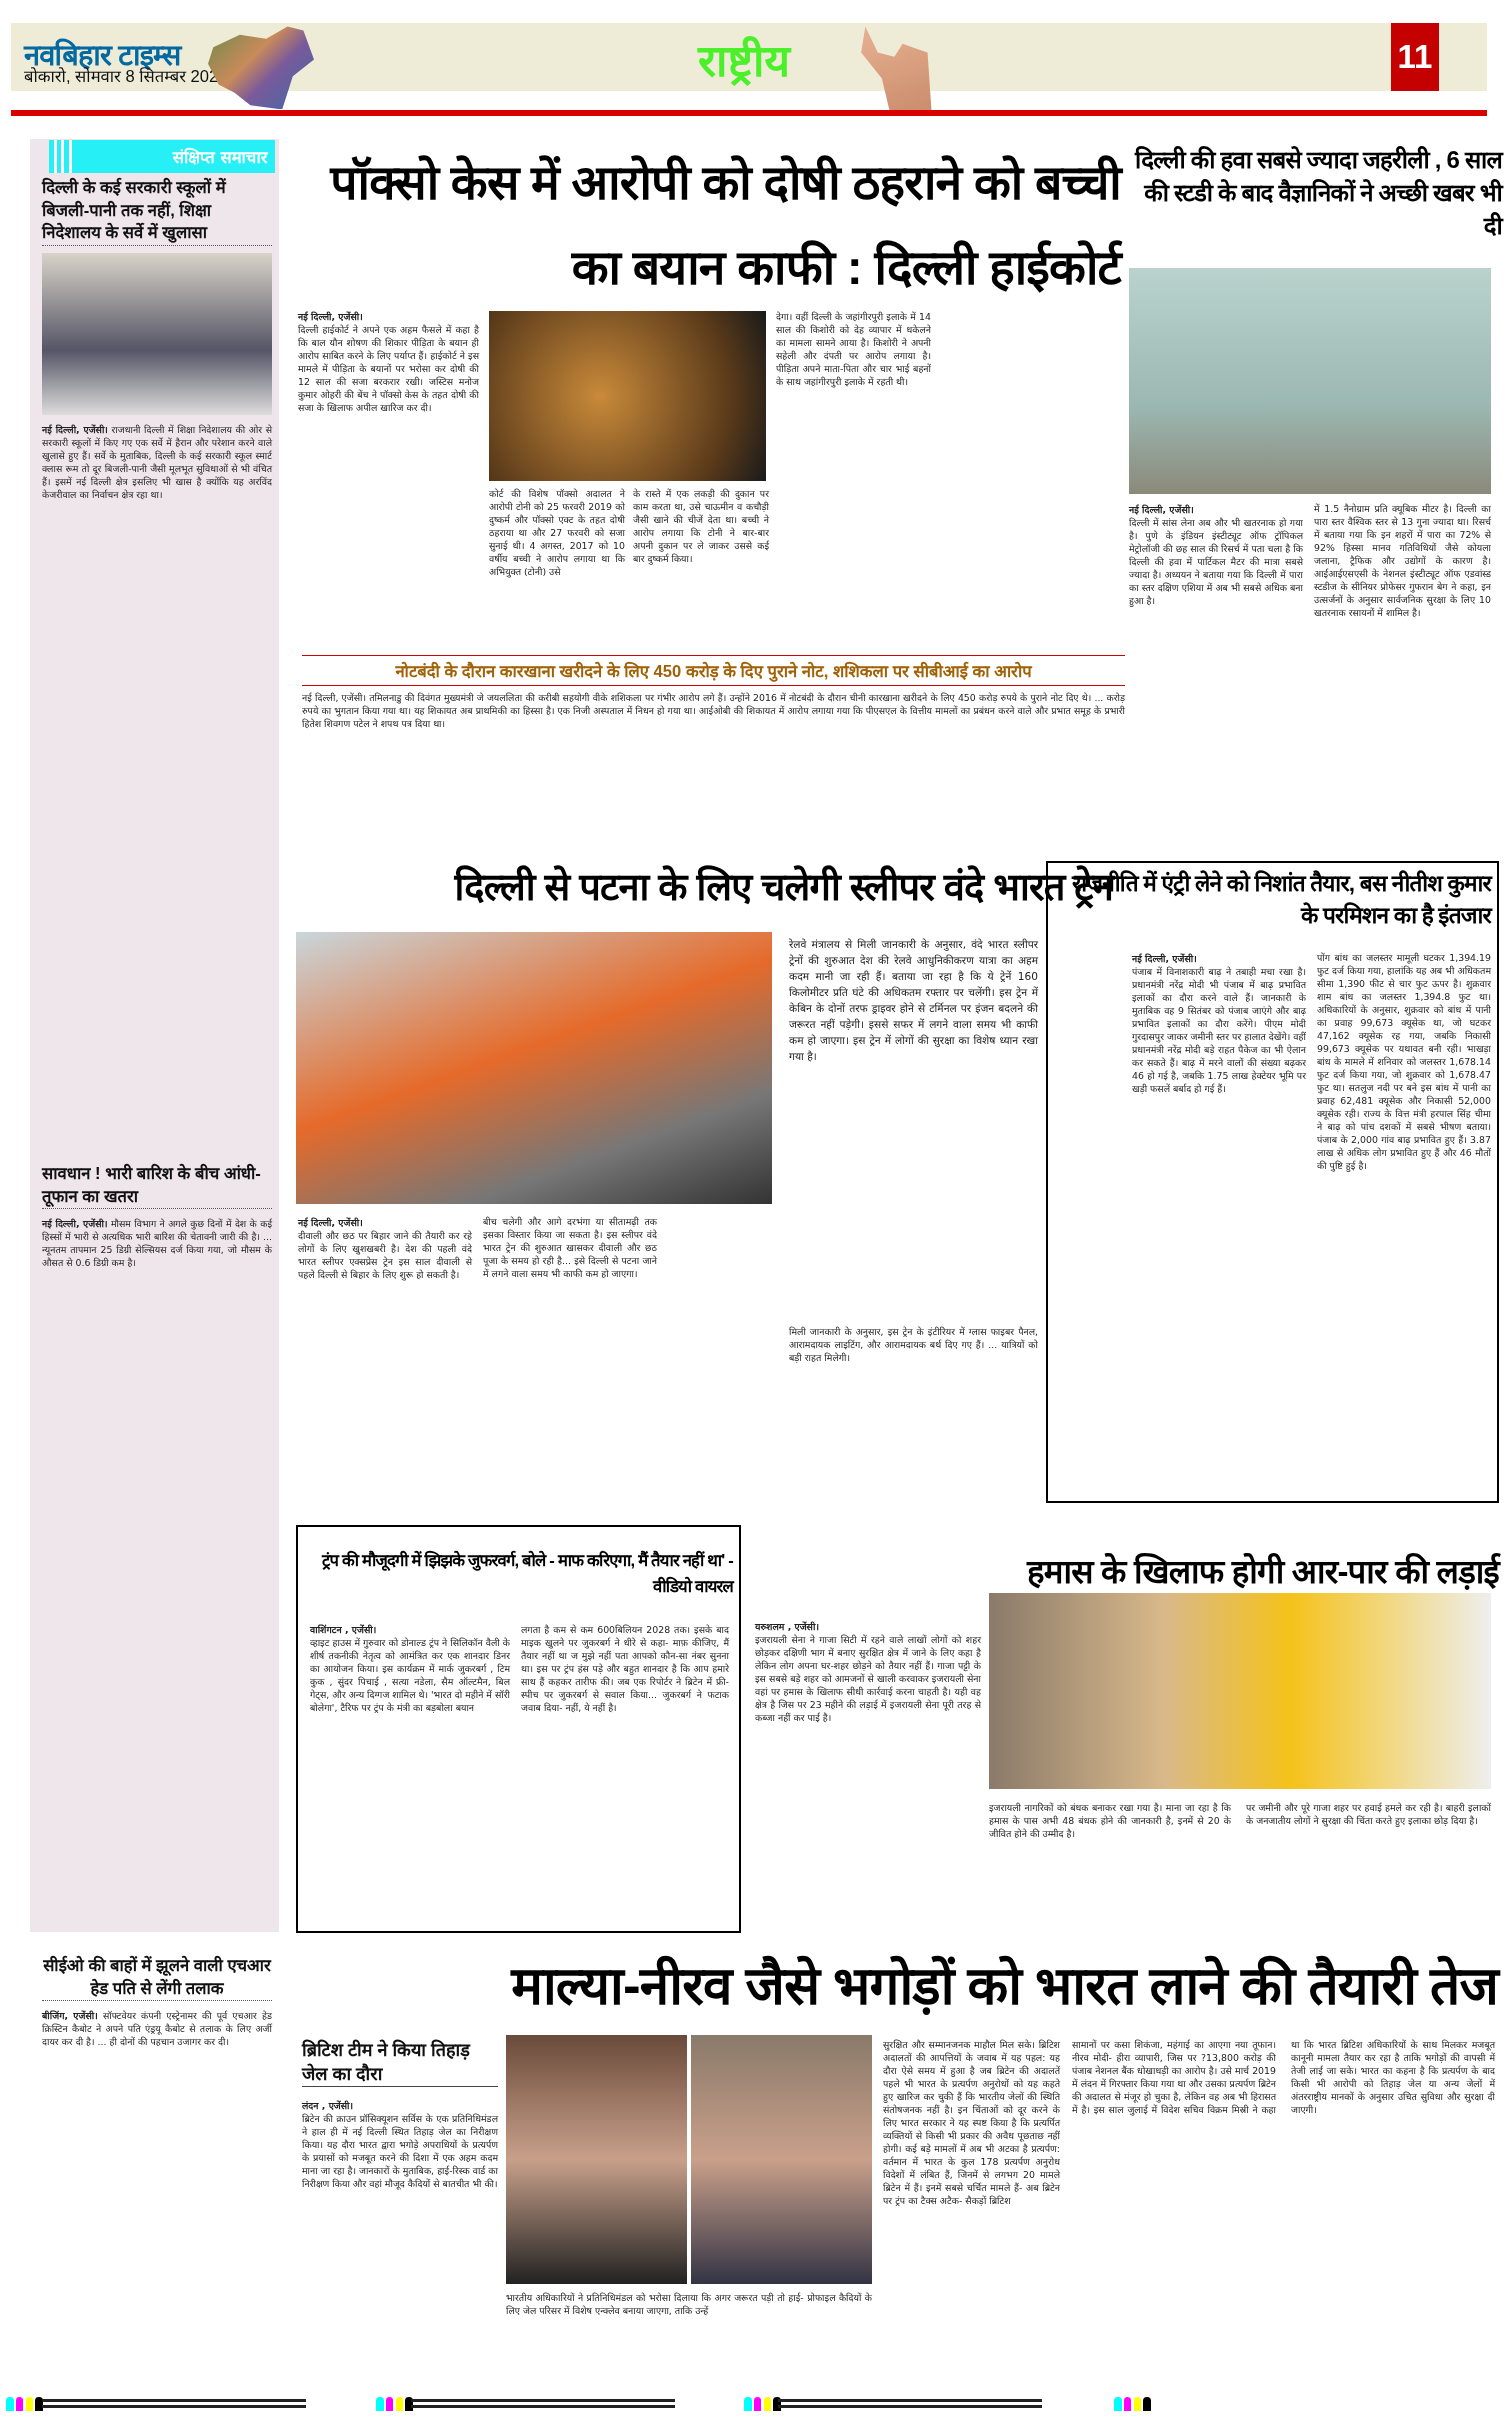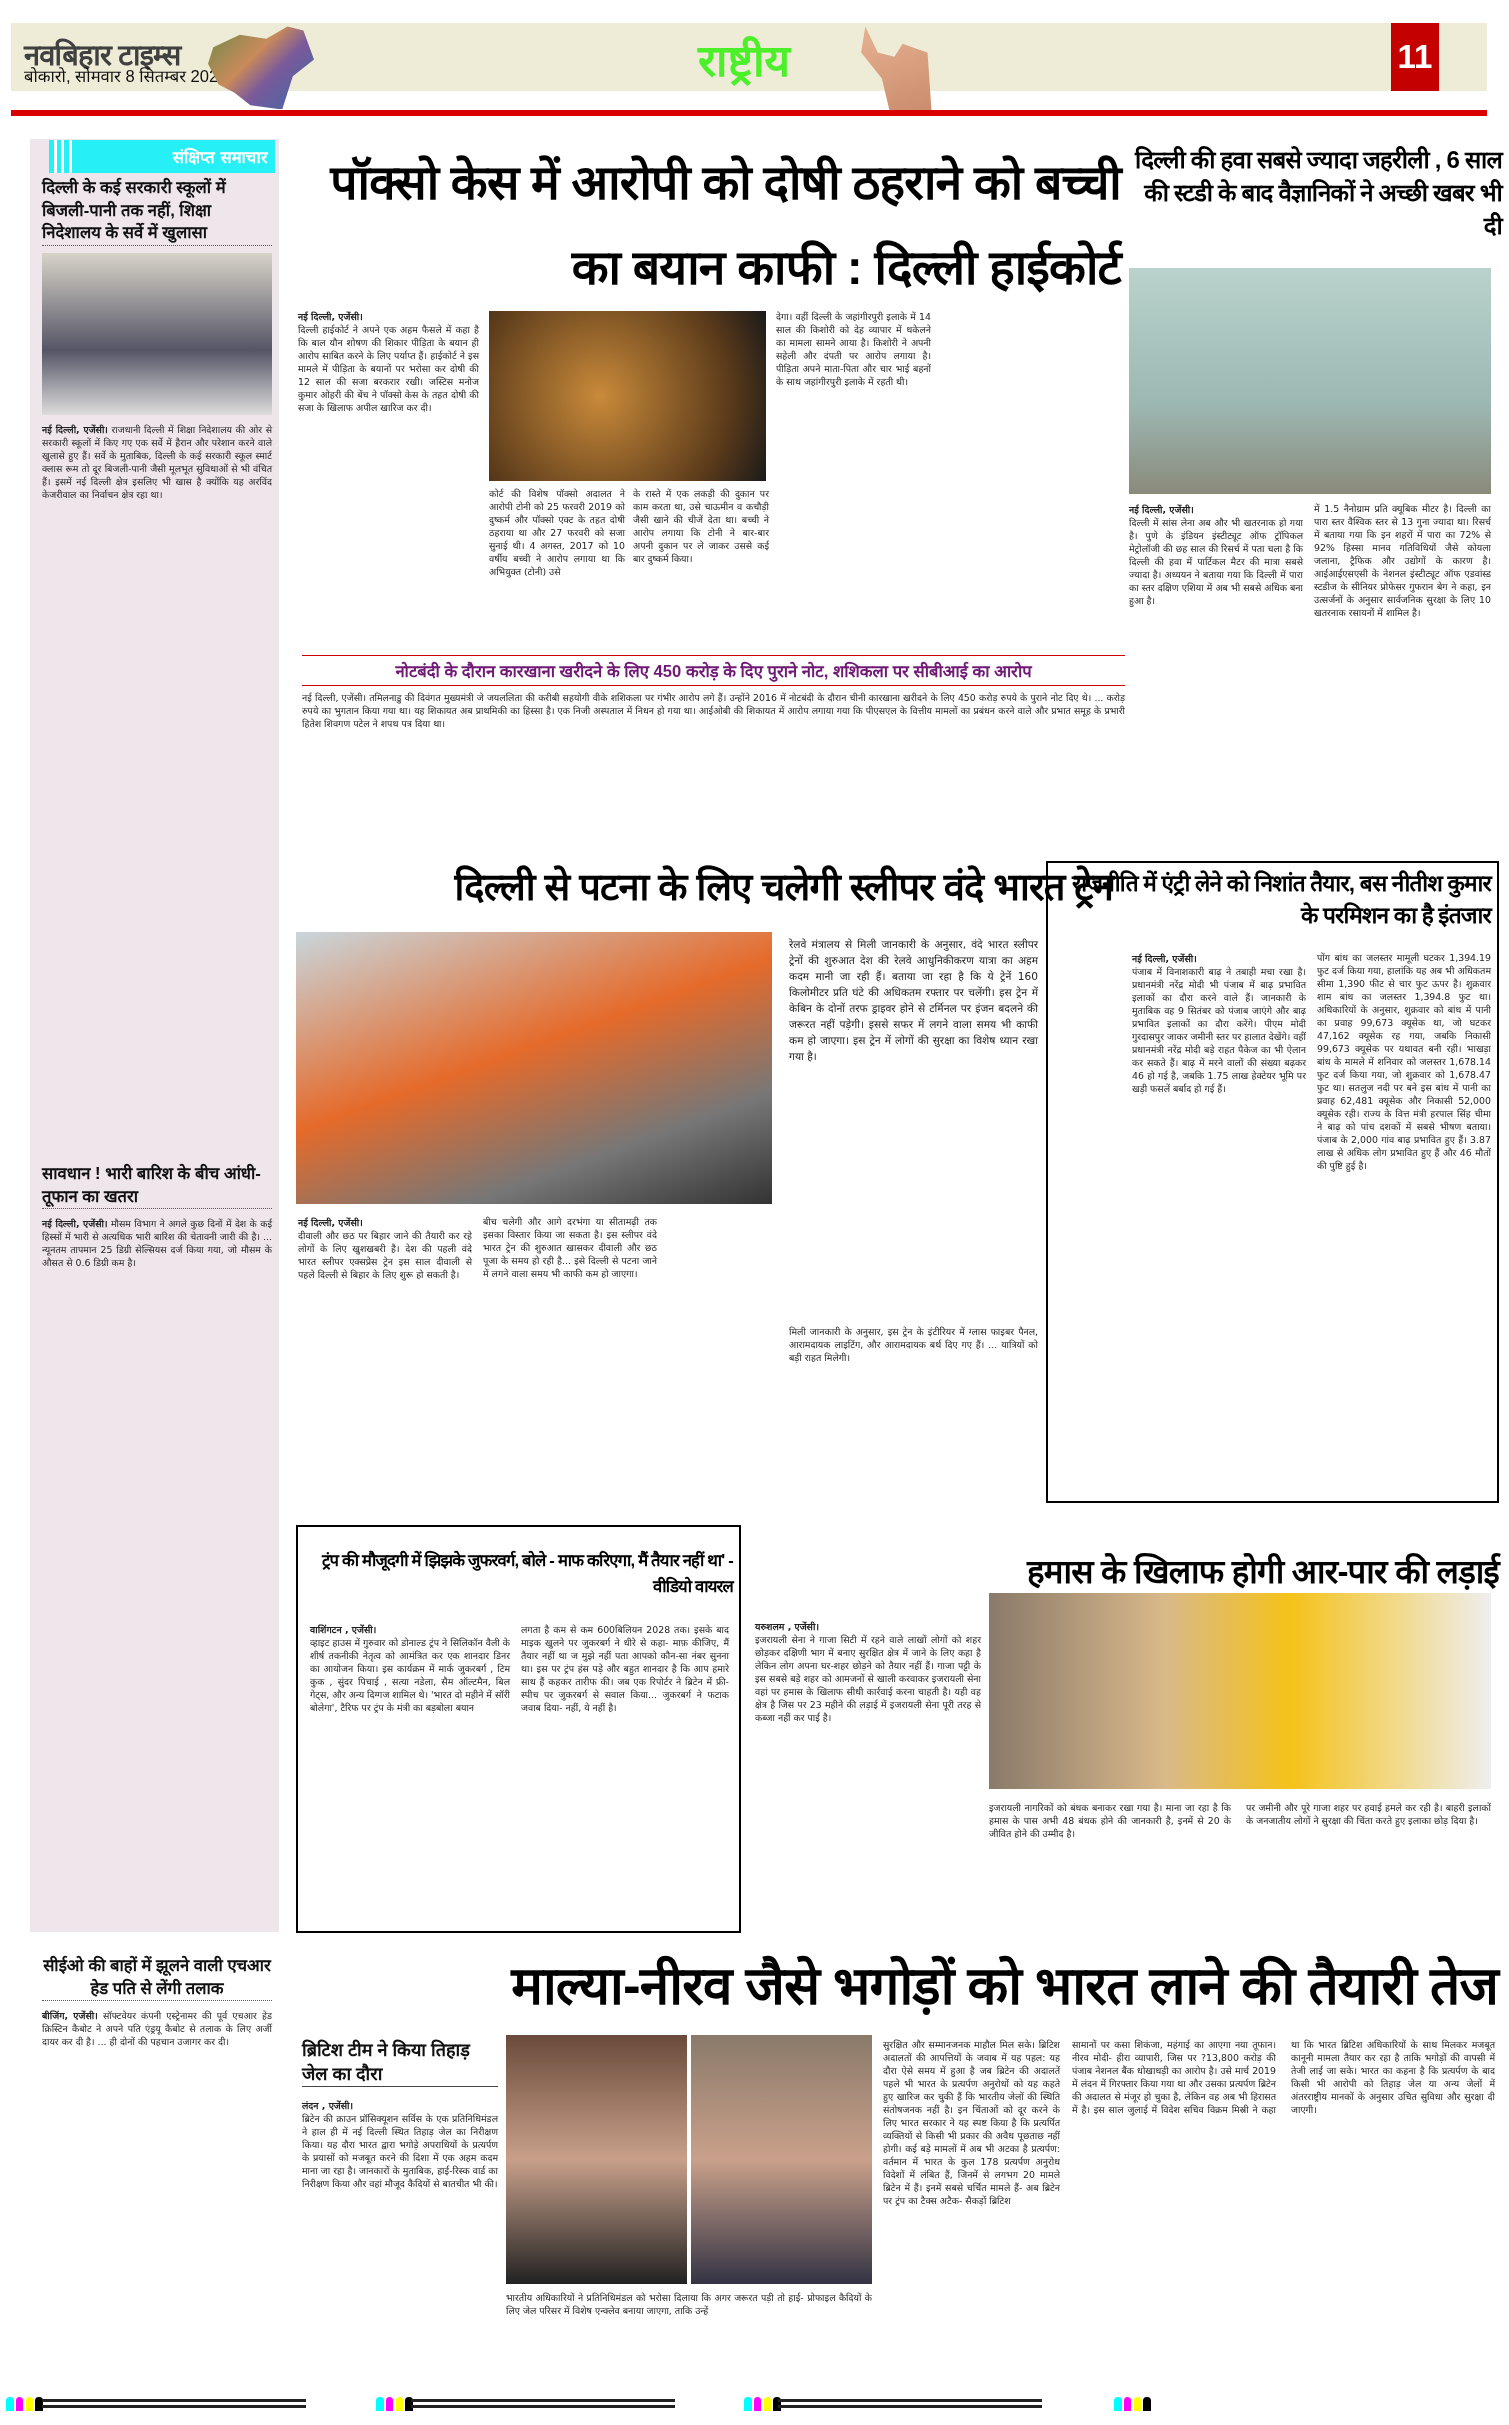--- a/index.html
+++ b/index.html
@@ -1,37 +1,37 @@
 <!DOCTYPE html>
 <html style="font-size:12px"><head>
 <meta charset="utf-8">
 <style>
 *{box-sizing:border-box;margin:0;padding:0}
 body{width:1510px;height:2426px;background:#fff;position:relative;overflow:hidden;font-family:"DejaVu Sans","Liberation Sans",sans-serif;color:#111}
 .abs{position:absolute}
 .mast{left:11.3px;top:22.6px;width:1476px;height:68px;background:#eeecd6}
 .redline{left:11.3px;top:110px;width:1476px;height:6px;background:#d90000}
-.paper-name{left:24px;top:34px;font-size:29px;font-weight:bold;color:#404040;font-family:"Liberation Sans",sans-serif;letter-spacing:-0.8px}
+.paper-name{left:24px;top:34px;font-size:29px;font-weight:bold;color:#0369a1;font-family:"Liberation Sans",sans-serif;letter-spacing:-0.8px}
 .dateline{left:24px;top:64px;font-size:16.6px;color:#111;font-family:"Liberation Sans",sans-serif}
 .map{left:208px;top:26.4px;width:106px;height:83px;background:linear-gradient(135deg,#6a8a4a,#c98a5a 40%,#7a5a9a 60%,#3a6aaa);clip-path:polygon(5% 25%,30% 10%,55% 15%,75% 0,90% 5%,100% 40%,80% 60%,70% 100%,40% 95%,25% 80%,10% 70%,0 45%)}
 .section{left:698px;top:29px;font-size:44px;font-weight:bold;color:#4cf02a;font-family:"Liberation Sans",sans-serif}
 .statue{left:857px;top:26.4px;width:83px;height:87px;background:linear-gradient(160deg,#e7b393,#c98a6a);clip-path:polygon(10% 0,25% 30%,45% 35%,55% 20%,70% 25%,85% 30%,90% 100%,40% 100%,30% 60%,5% 30%)}
 .pageno{left:1391px;top:22.6px;width:48px;height:68px;background:#c40000;color:#fff;font-size:33px;font-weight:bold;display:flex;align-items:center;justify-content:center;font-family:"Liberation Sans",sans-serif}
 .sidebar{left:30px;top:139px;width:249px;background:#efe6ec}
 .tag{position:absolute;left:49px;top:140px;width:226px;height:33px;background:#26f0f5;display:flex;align-items:center;justify-content:flex-end;padding-right:7.5px;font-weight:bold;color:#fff;font-size:16.6px}
 .tag .bars{position:absolute;left:4.5px;top:0;width:22.6px;height:33px;background:repeating-linear-gradient(90deg,#fff 0 3px,#26f0f5 3px 7.5px)}
 .h-side{font-family:"Liberation Sans",sans-serif;font-weight:bold;font-size:16.6px;line-height:22.6px;color:#111;border-bottom:0.8px dotted #555}
 .body{font-size:9.4px;line-height:13px;color:#222;text-align:justify}
 .dl{font-weight:bold}
 .h1{font-family:"Liberation Sans",sans-serif;font-weight:bold;color:#000;text-align:right;letter-spacing:-0.8px}
 .img{background:#aaa}
 .col{position:absolute}
 .boxed{border:2.3px solid #000}
 .banner{left:302px;top:819px;width:823px;background:#fff}
-.banner-h{font-family:"Liberation Sans",sans-serif;color:#701a75;font-weight:bold;font-size:16.6px;text-align:center;padding:3px 0;border-top:1.5px solid #d10000;border-bottom:1.5px solid #d10000}
+.banner-h{font-family:"Liberation Sans",sans-serif;color:#a16207;font-weight:bold;font-size:16.6px;text-align:center;padding:3px 0;border-top:1.5px solid #d10000;border-bottom:1.5px solid #d10000}
 .footer-mark{top:2397px;height:15px;display:flex;gap:2.3px}
 .dot{width:7.5px;height:13.6px;border-radius:3.8px 3.8px 0 0}
 .fline{top:2399px;height:9px;border-top:3px solid #222;border-bottom:3px solid #222}
 </style>
 </head>
 <body>
 
 <div class="abs mast"></div>
 <div class="abs paper-name">नवबिहार टाइम्स</div>
 <div class="abs dateline">बोकारो, सोमवार 8 सितम्बर 2025</div>

